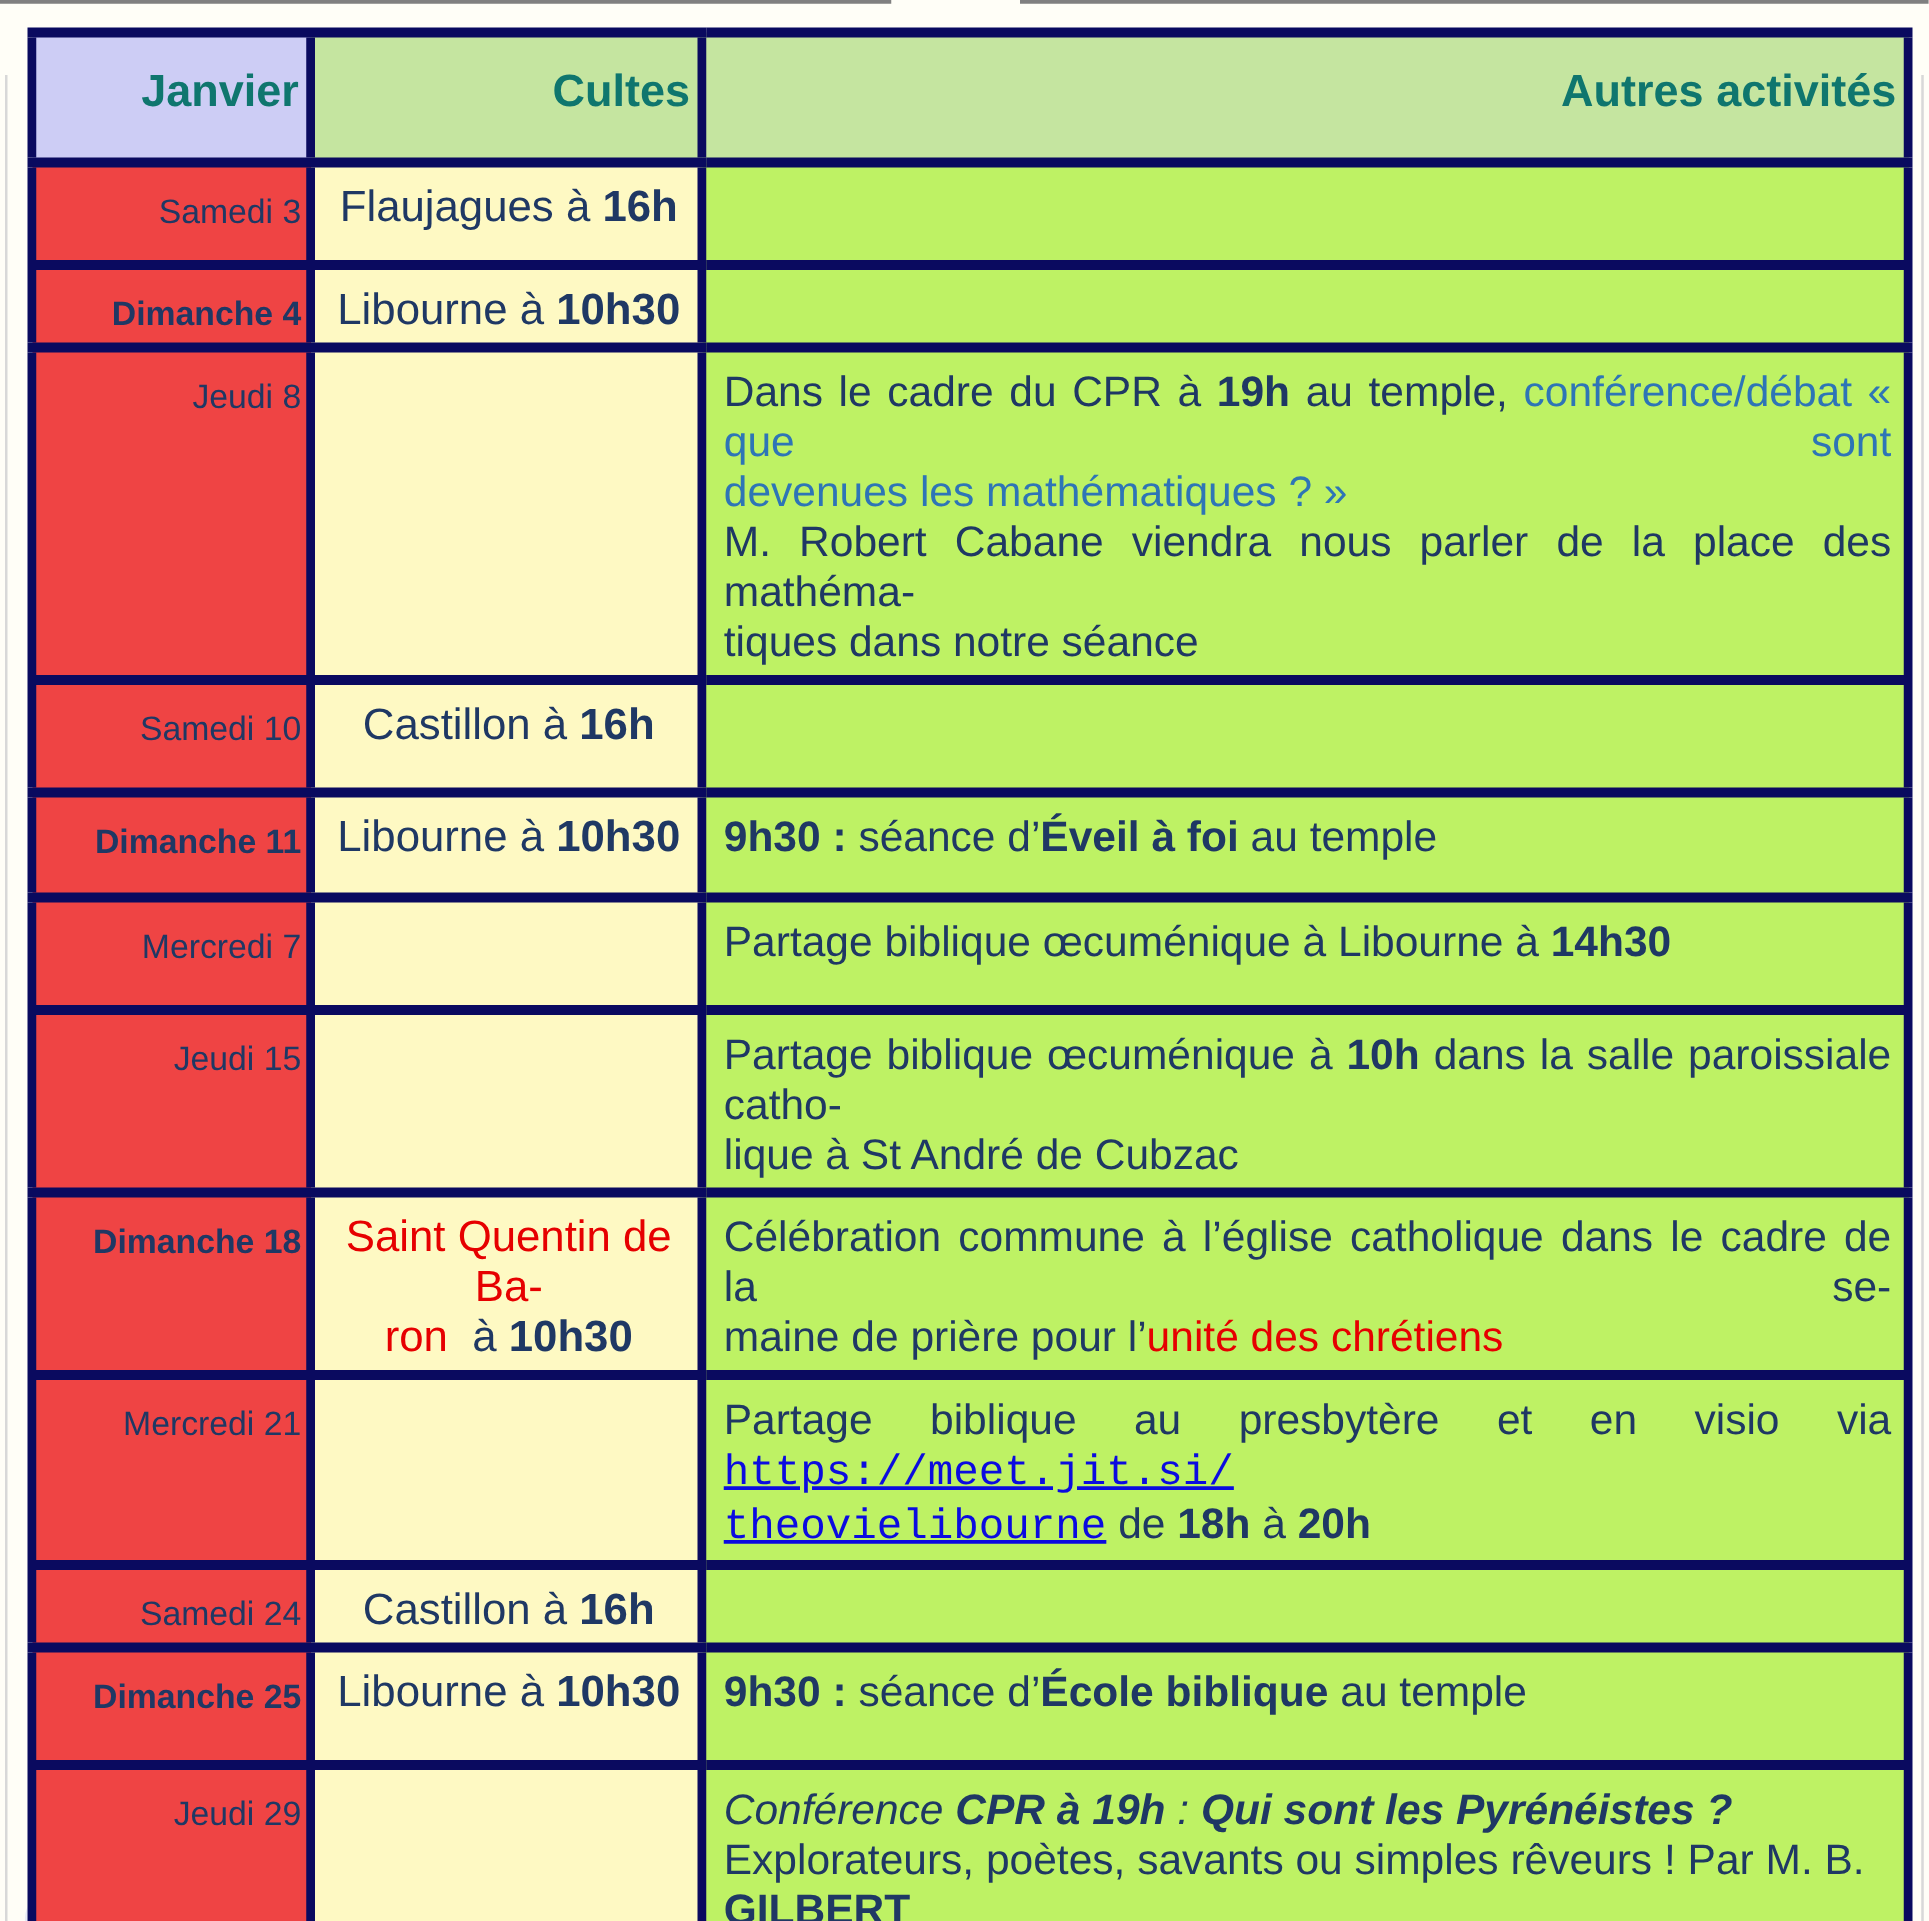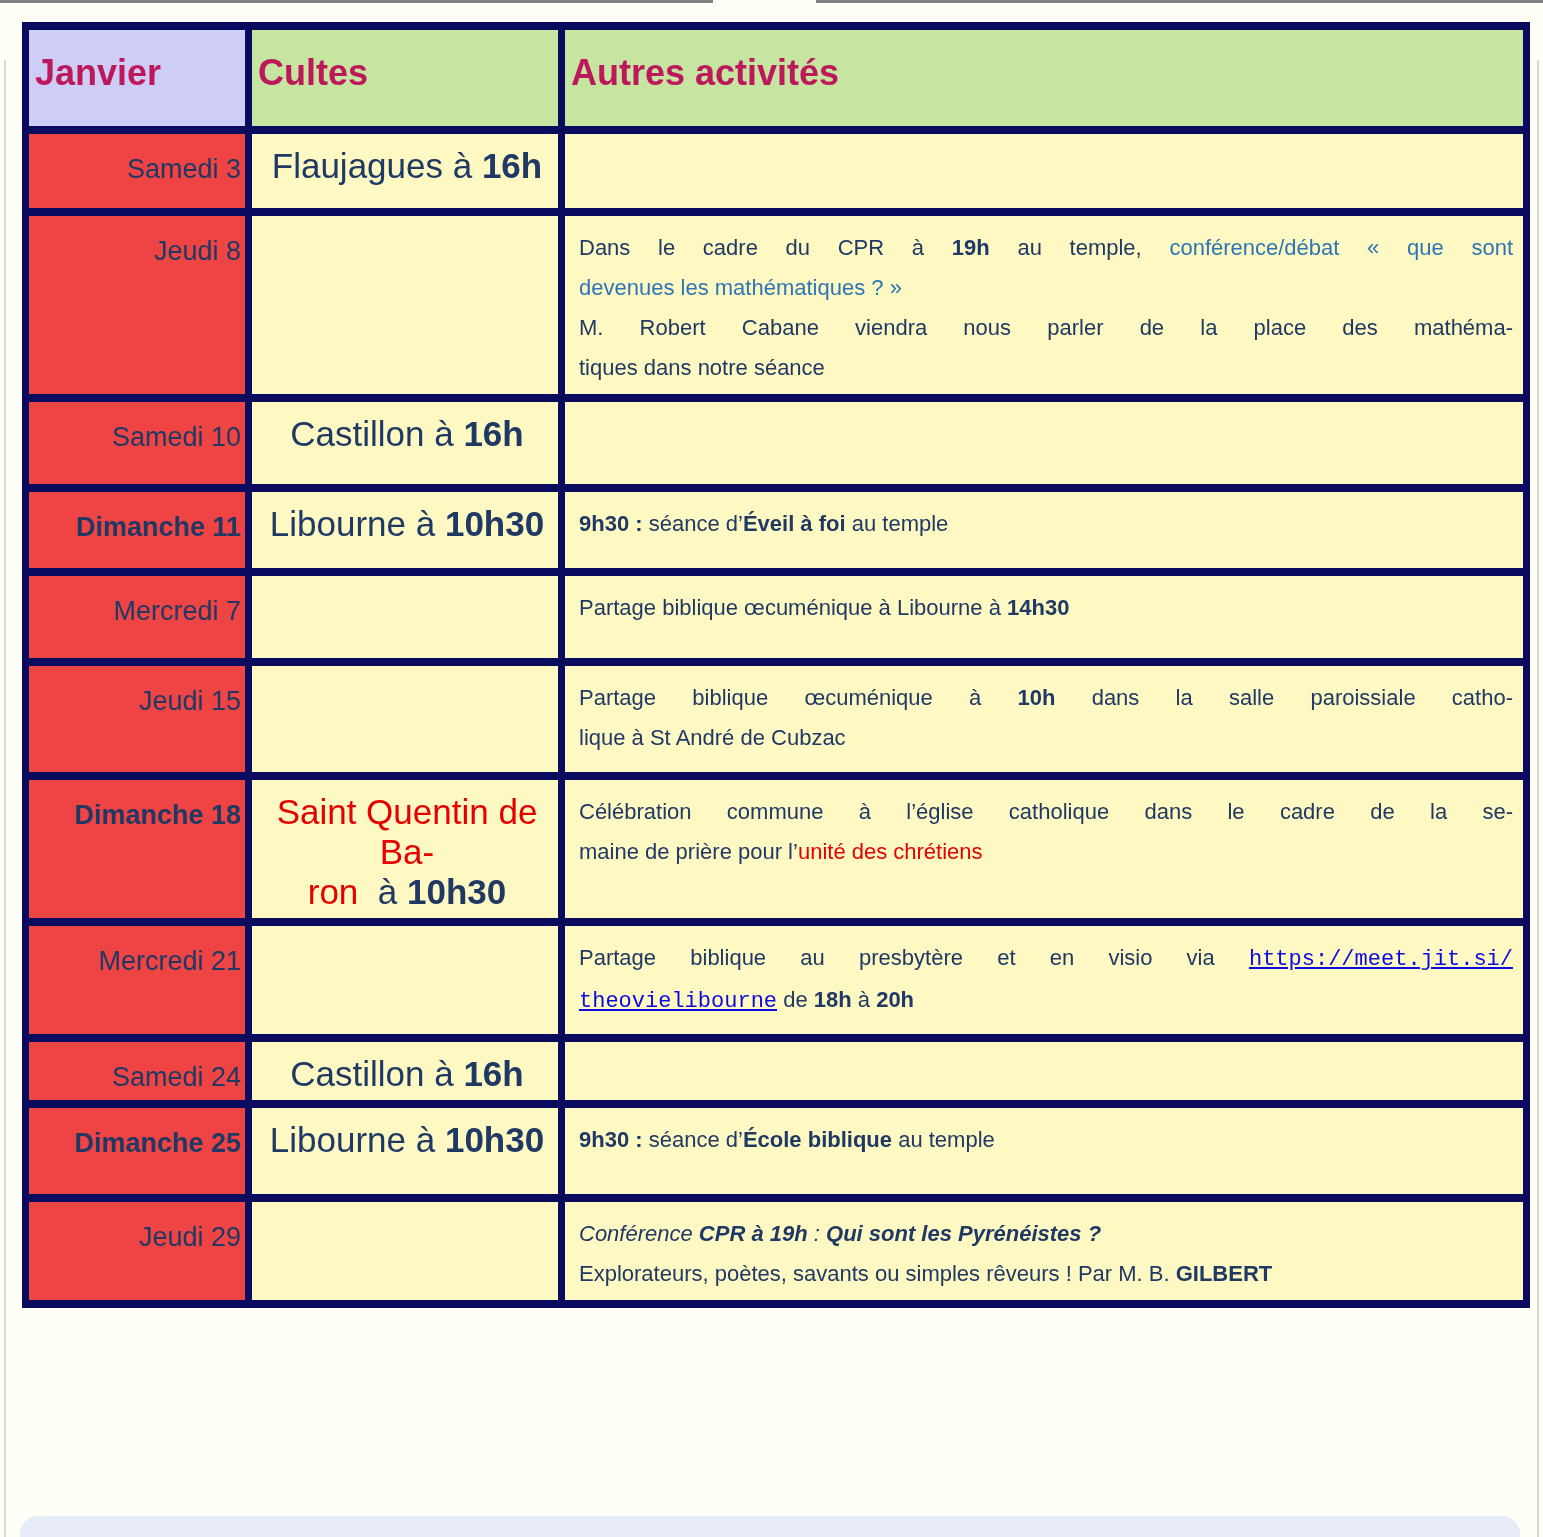--- a/index.html
+++ b/index.html
@@ -28,43 +28,43 @@
     position:absolute;left:22px;top:22px;width:1508px;
     border-collapse:collapse;table-layout:fixed;
     background:#fffefb;
   }
   table.cal td, table.cal th{
     border:7px solid #0a0a5f;
     border-top-width:8px;border-bottom-width:8px;
     vertical-align:top;
   }
   th.hdr{
-    font-size:36px;font-weight:bold;color:#be185d;
-    text-align:left;padding:22px 6px 6px 6px;
+    font-size:36px;font-weight:bold;color:#0f766e;
+    text-align:right;padding:22px 6px 6px 6px;
   }
   .hdr-month{background:#cdcdf5;}
   .hdr-green{background:#c5e5a0;}
 
   td.day-cell{
     background:#ef4444;
     text-align:right;
     font-size:27px;line-height:34px;
     padding:18px 4px 4px 4px;
   }
   tr.sunday td.day-cell{font-weight:bold;}
 
   td.culte-cell{
     background:#fef9c3;
     font-size:35px;line-height:40px;
     padding:12px 8px 6px 12px;
     text-align:center;
   }
   td.act-cell{
-    background:#fef9c3;
-    font-size:22px;line-height:40px;
+    background:#bef264;
+    font-size:34px;line-height:40px;
     padding:12px 10px 6px 14px;
   }
 
   .line{display:block;}
   .jl{text-align:justify;text-align-last:justify;}
 
   .b{font-weight:bold;}
   .lb{color:#2e75b6;}
   .rd{color:#e60000;}
   .lk{color:#0b0be0;text-decoration:underline;font-family:Liberation Mono, monospace;}
@@ -95,20 +95,27 @@
   </tr>
 
   <tr style="height:82px">
     <td class="day-cell"><span>Samedi 3</span></td>
     <td class="culte-cell">
           <div class="line"><span>Flaujagues à </span><span class="b">16h</span></div>
         </td>
     <td class="act-cell"></td>
   </tr>
 
+  <tr class="sunday" style="height:62px">
+    <td class="day-cell"><span>Dimanche 4</span></td>
+    <td class="culte-cell">
+          <div class="line"><span>Libourne à </span><span class="b">10h30</span></div>
+        </td>
+    <td class="act-cell"></td>
+  </tr>
 
   <tr style="height:172px">
     <td class="day-cell"><span>Jeudi 8</span></td>
     <td class="culte-cell"></td>
     <td class="act-cell">
       <div class="line jl"><span>Dans le cadre du CPR à </span><span class="b">19h</span><span> au temple, </span><span class="lb">conférence/débat « que sont</span></div>
       <div class="line"><span class="lb">devenues les mathématiques ? »</span></div>
       <div class="line jl"><span>M. Robert Cabane viendra nous parler de la place des mathéma-</span></div>
       <div class="line"><span>tiques dans notre séance</span></div>
     </td>

